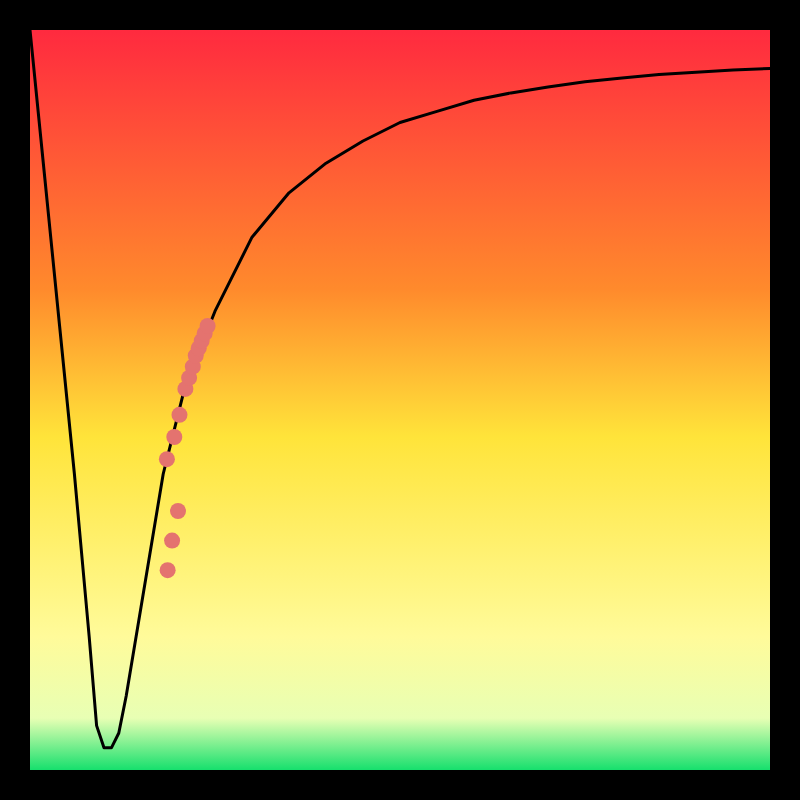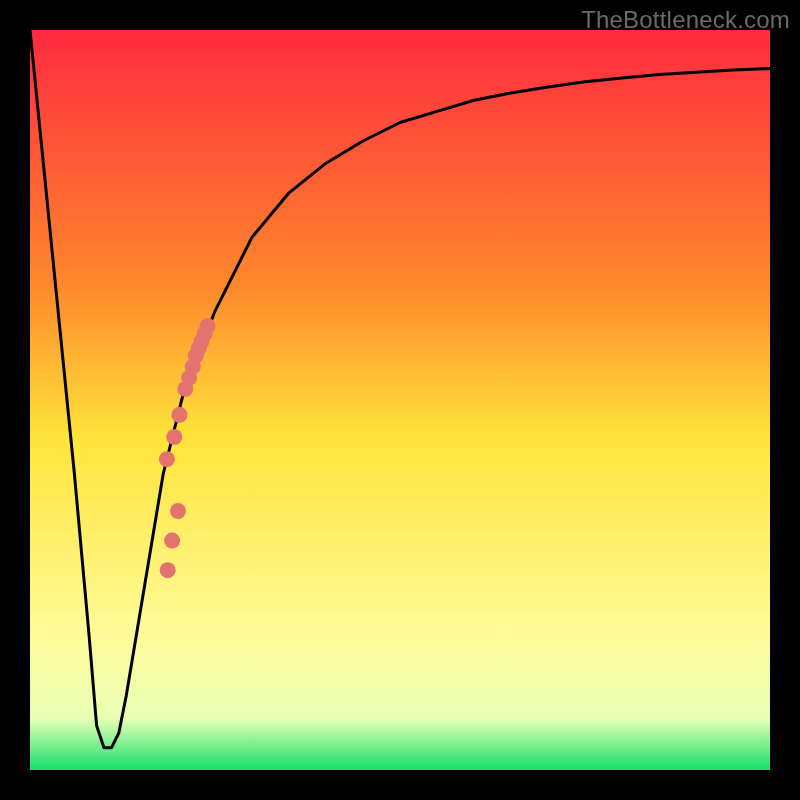--- a/index.html
+++ b/index.html
@@ -66,14 +66,13 @@
           <circle cx="168.72" cy="318.20" r="8" fill="#e4736f"></circle>
           <circle cx="171.68" cy="310.80" r="8" fill="#e4736f"></circle>
           <circle cx="174.64" cy="303.40" r="8" fill="#e4736f"></circle>
           <circle cx="177.60" cy="296.00" r="8" fill="#e4736f"></circle>
           <circle cx="148.00" cy="481.00" r="8" fill="#e4736f"></circle>
           <circle cx="142.08" cy="510.60" r="8" fill="#e4736f"></circle>
           <circle cx="137.64" cy="540.20" r="8" fill="#e4736f"></circle>
         </g>
     </svg>
   </div>
-  <div class="watermark">TheBottleneck.com</div>
 </div>
 
 </body></html>

